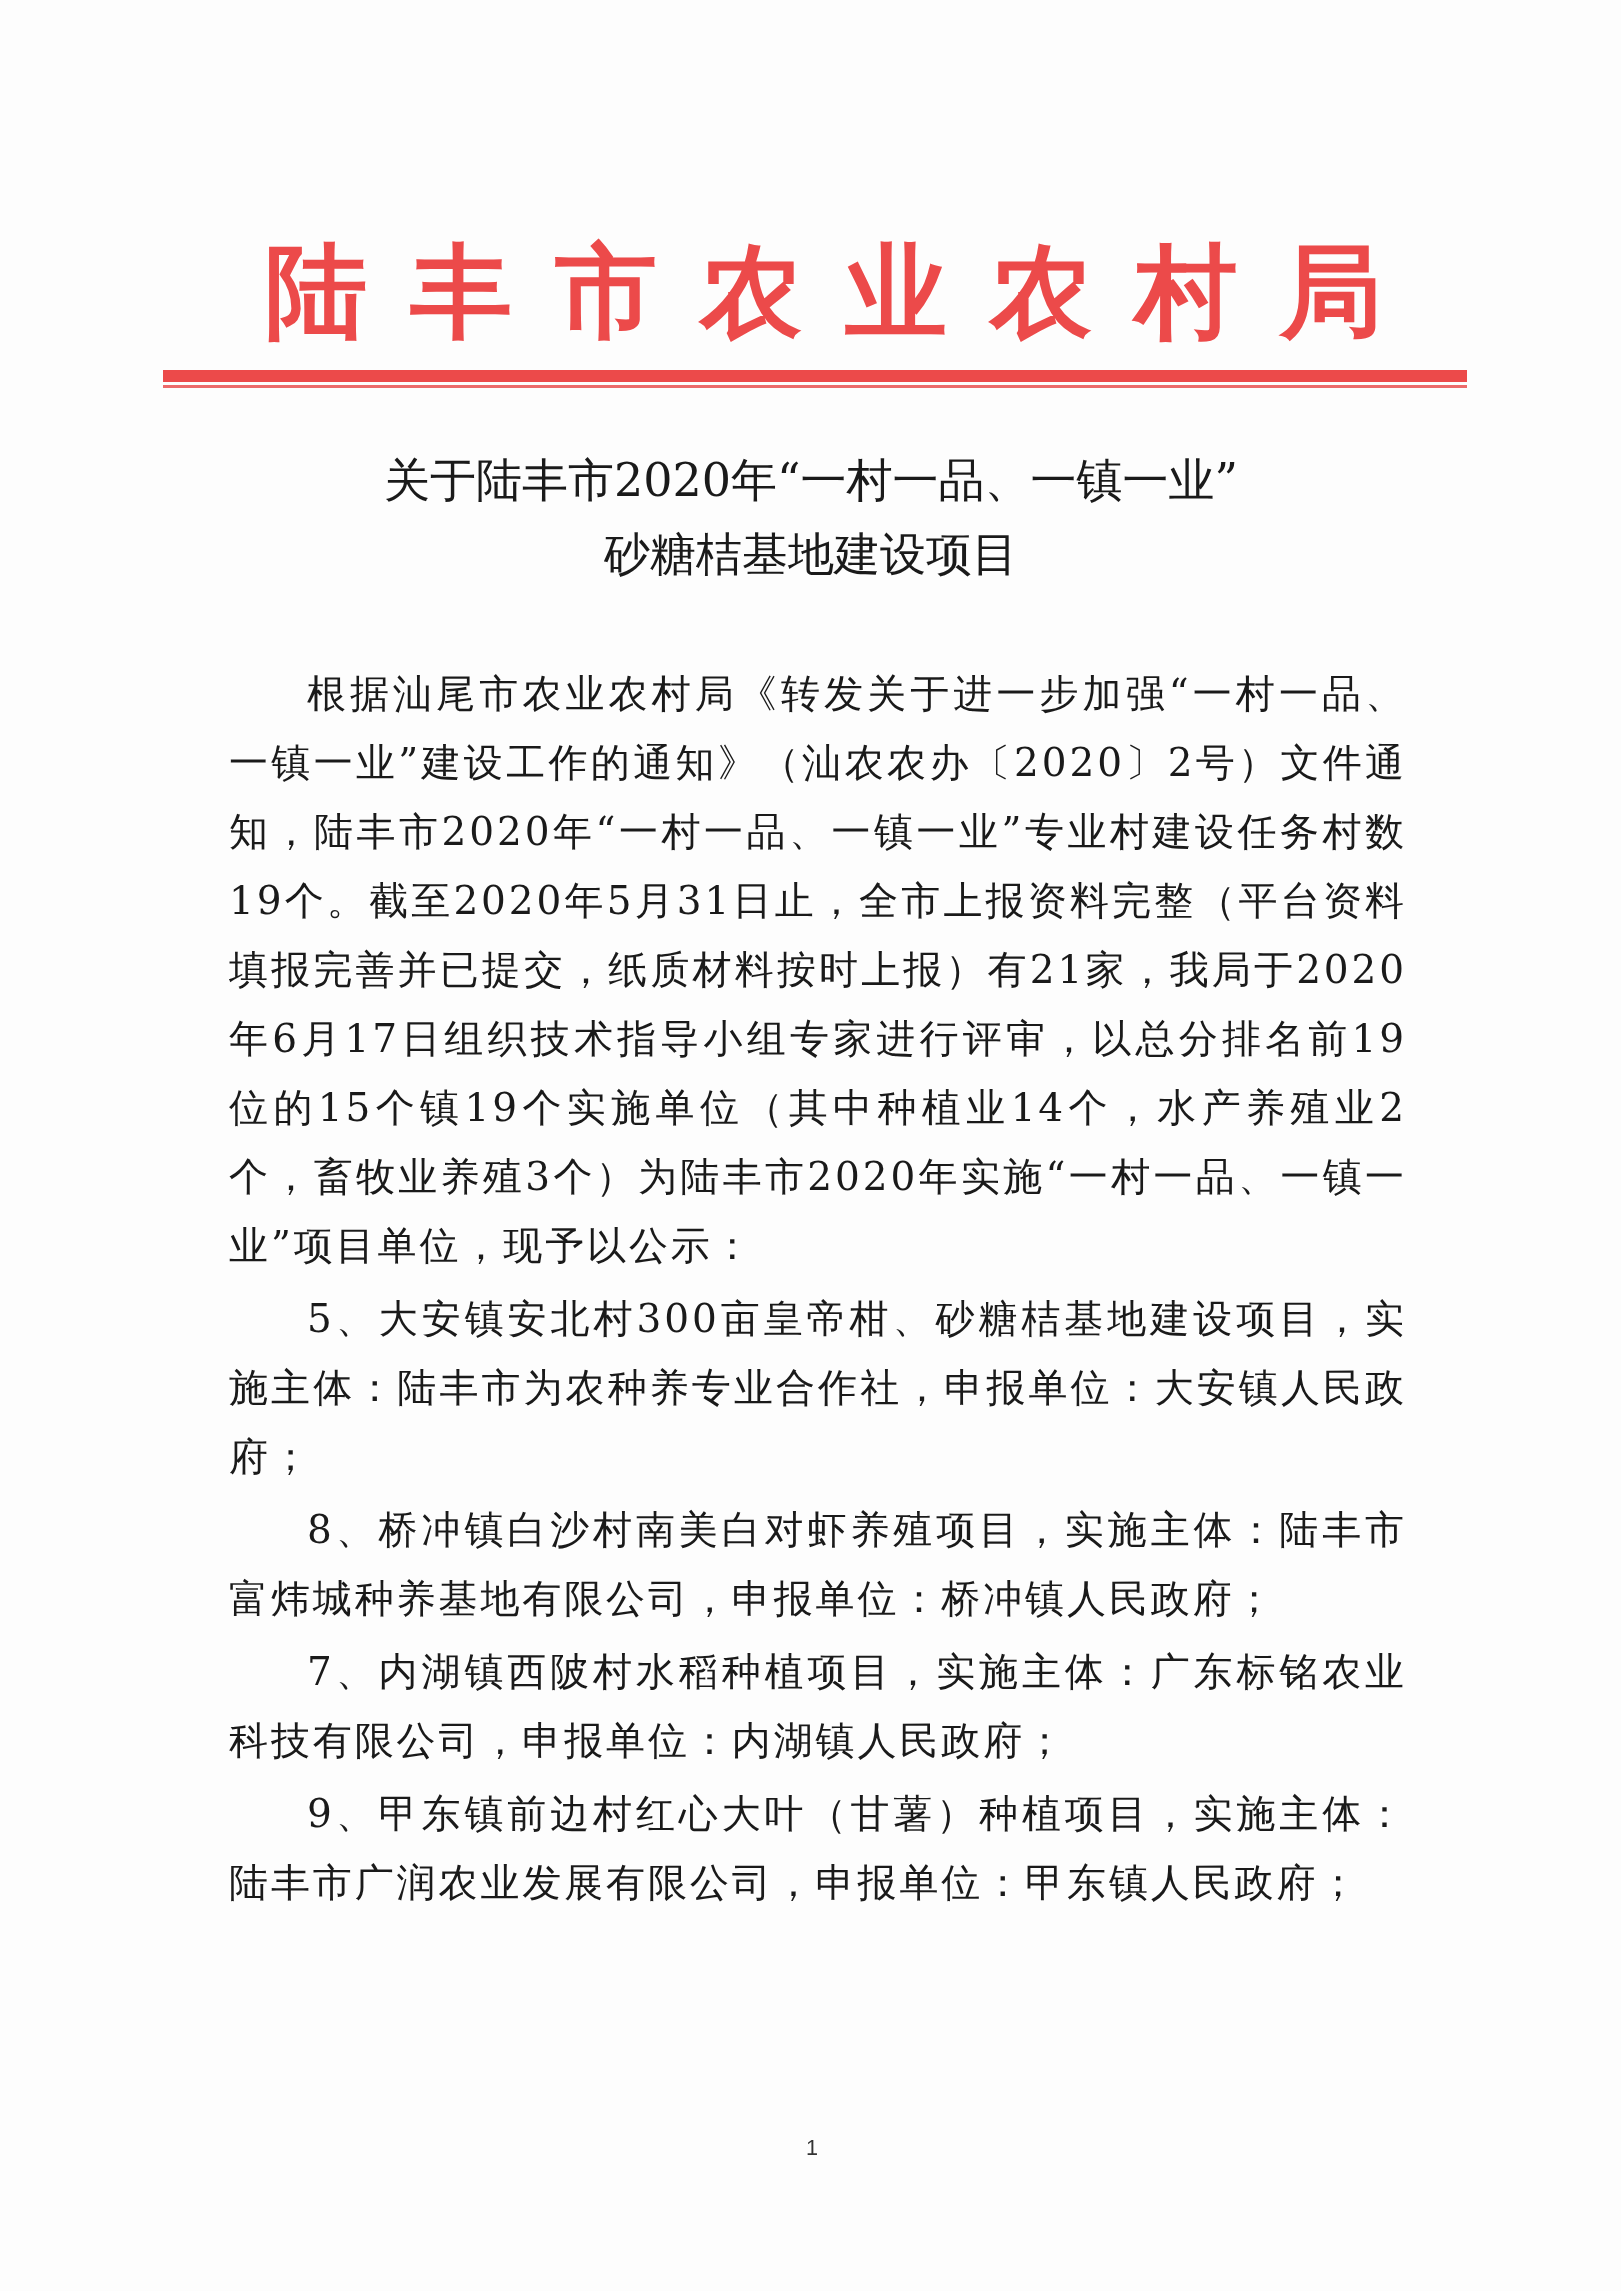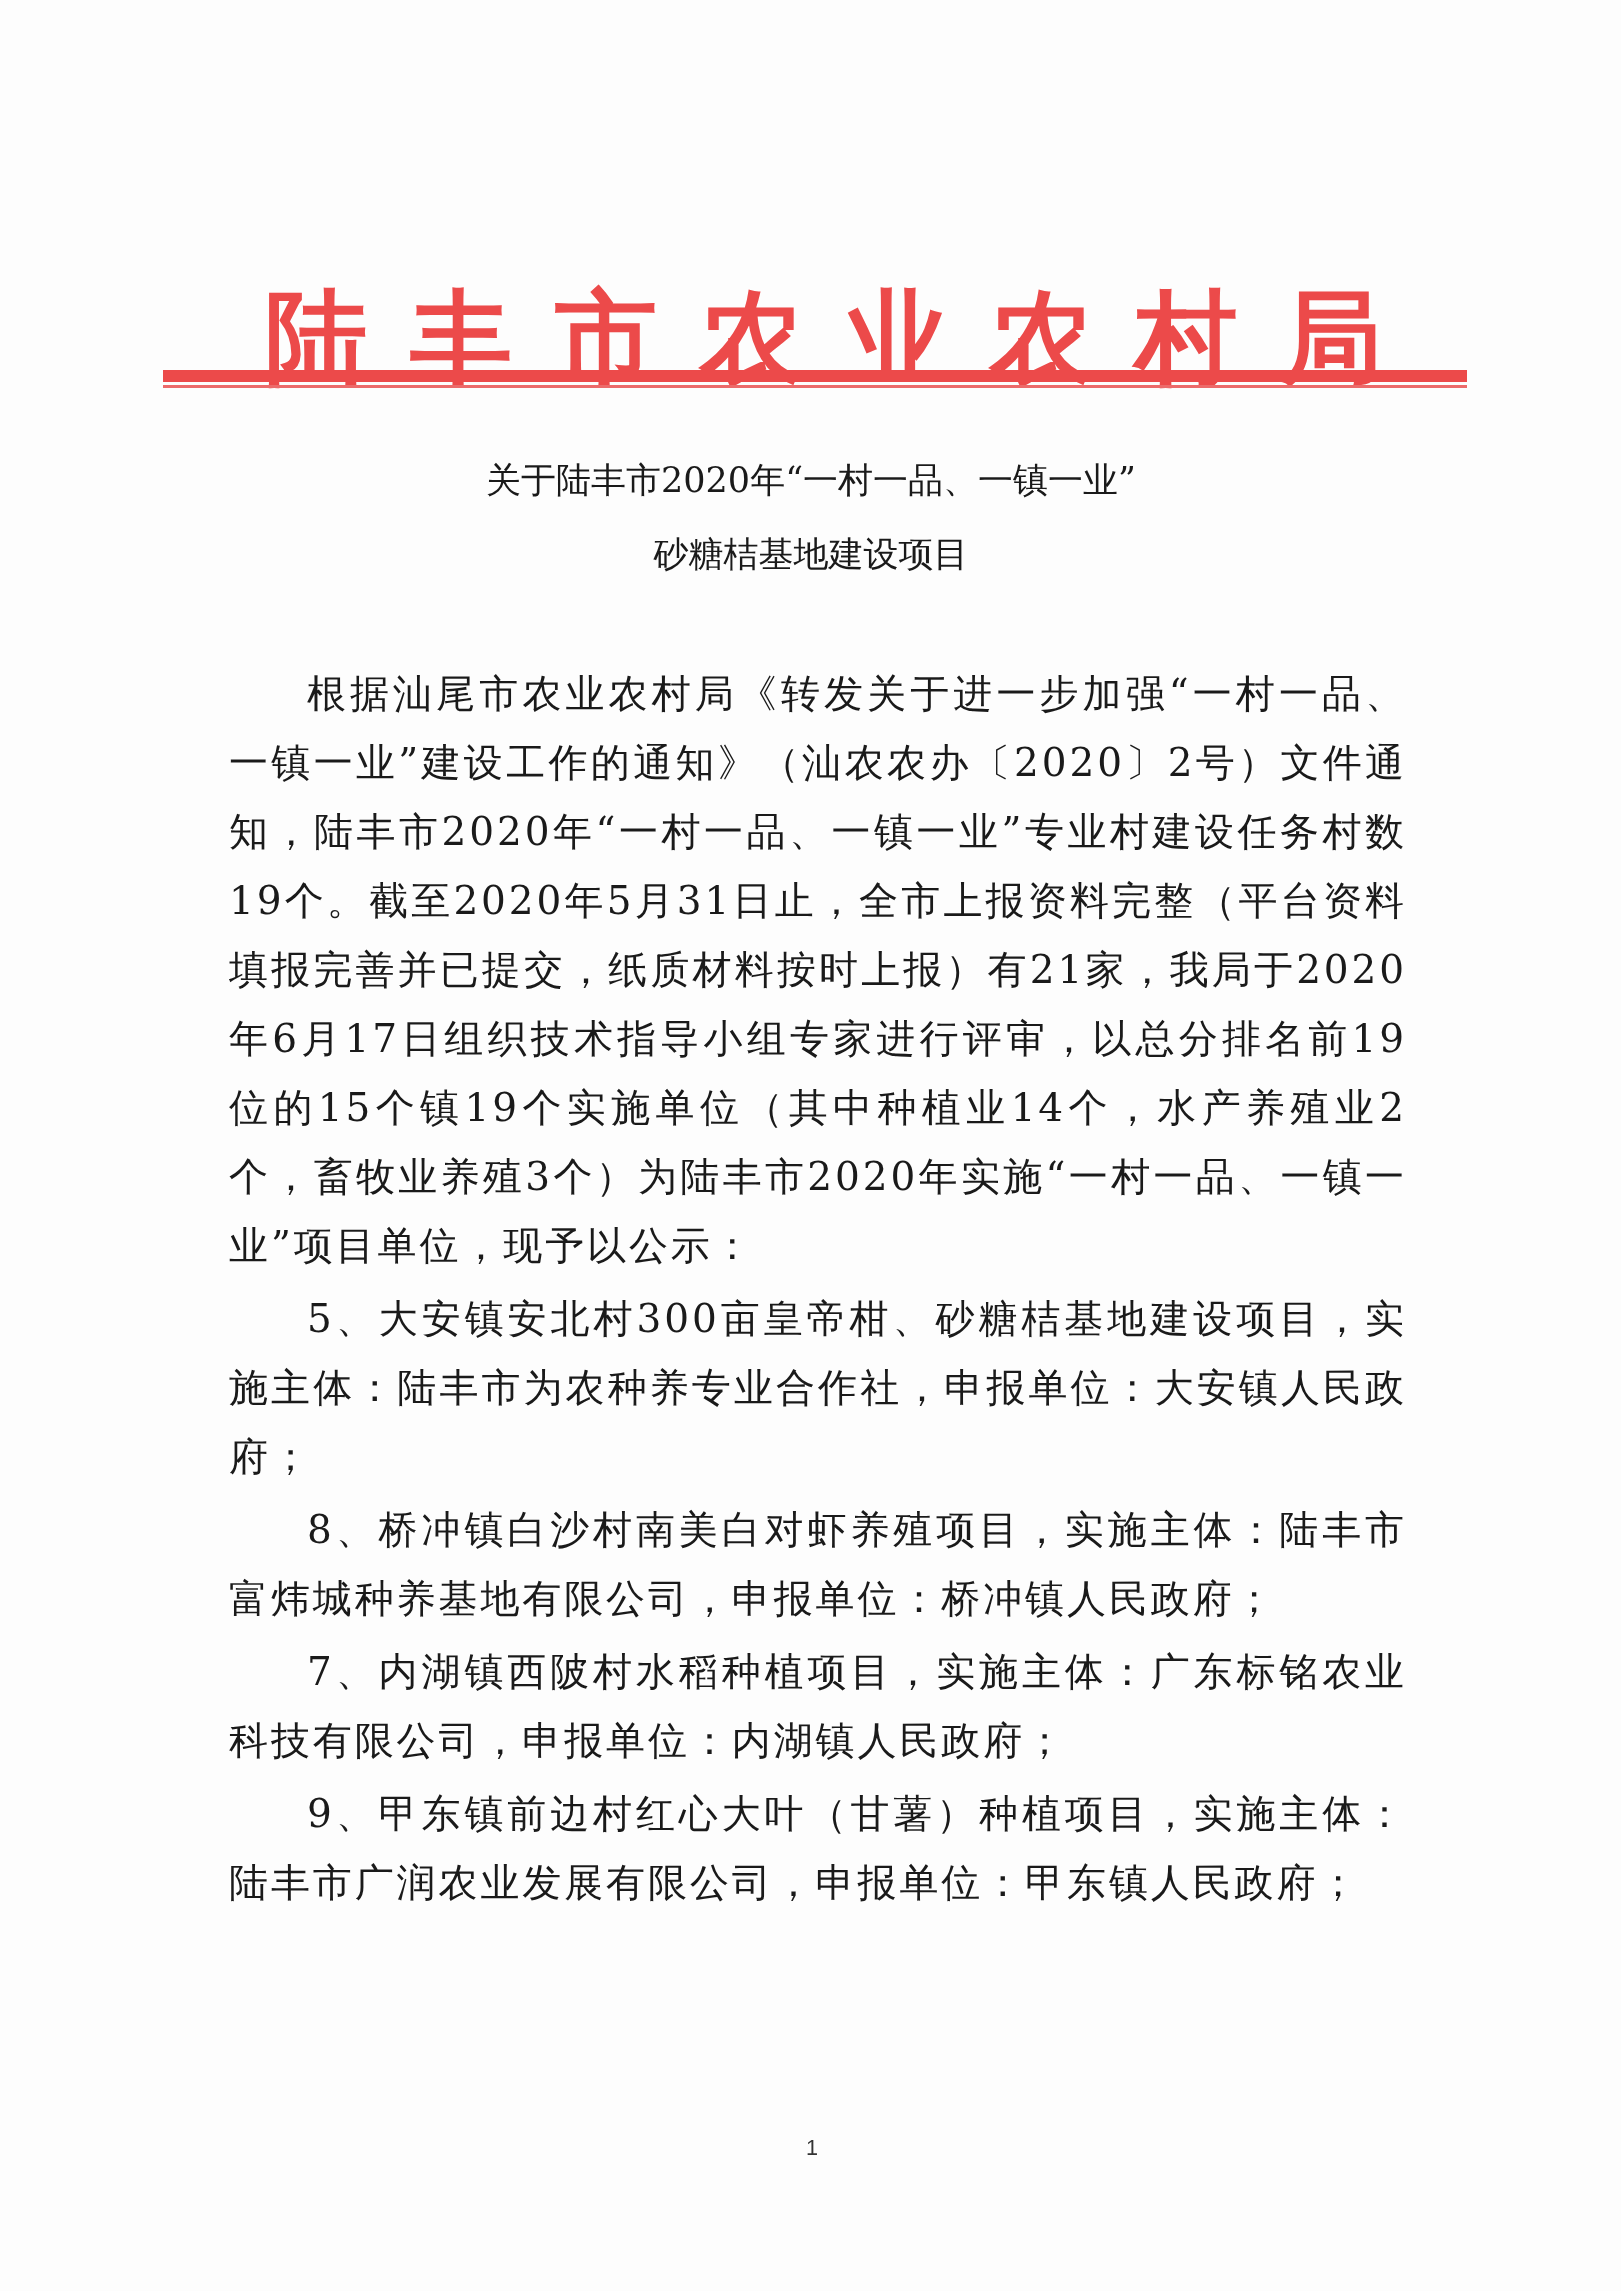--- a/index.html
+++ b/index.html
@@ -15,35 +15,34 @@
       position: absolute;
       left: 265px; top: 233px;
       width: 1108px;
       font-family: "DejaVu Sans", "Liberation Sans", sans-serif;
       font-size: 102px;
       font-weight: bold;
       letter-spacing: 43px;
       color: #ec4a4a;
       line-height: 118px;
       white-space: nowrap;
-      margin-top: 46px;
     }
     .rule-thick {
       position: absolute; left: 163px; top: 370px;
       width: 1304px; height: 11.8px; background: #ec4a4a;
     }
     .rule-thin {
       position: absolute; left: 163px; top: 385px;
       width: 1304px; height: 2.9px; background: #ec6a6a;
     }
     .doc-title {
       position: absolute; left: 157px; top: 443px; width: 1308px;
       text-align: center;
       font-family: "DejaVu Serif", "Liberation Serif", serif;
-      font-size: 35px; line-height: 74px;
+      font-size: 46px; line-height: 74px;
       color: #1a1a1a;
     }
     .body {
       position: absolute; left: 225px; top: 655px; width: 1186px;
       font-size: 39px; line-height: 69px;
       letter-spacing: 2.9px;
       text-align: justify;
       font-family: "DejaVu Serif", "Liberation Serif", serif;
     }
     .body p { margin: 4px; text-indent: 2em; }

